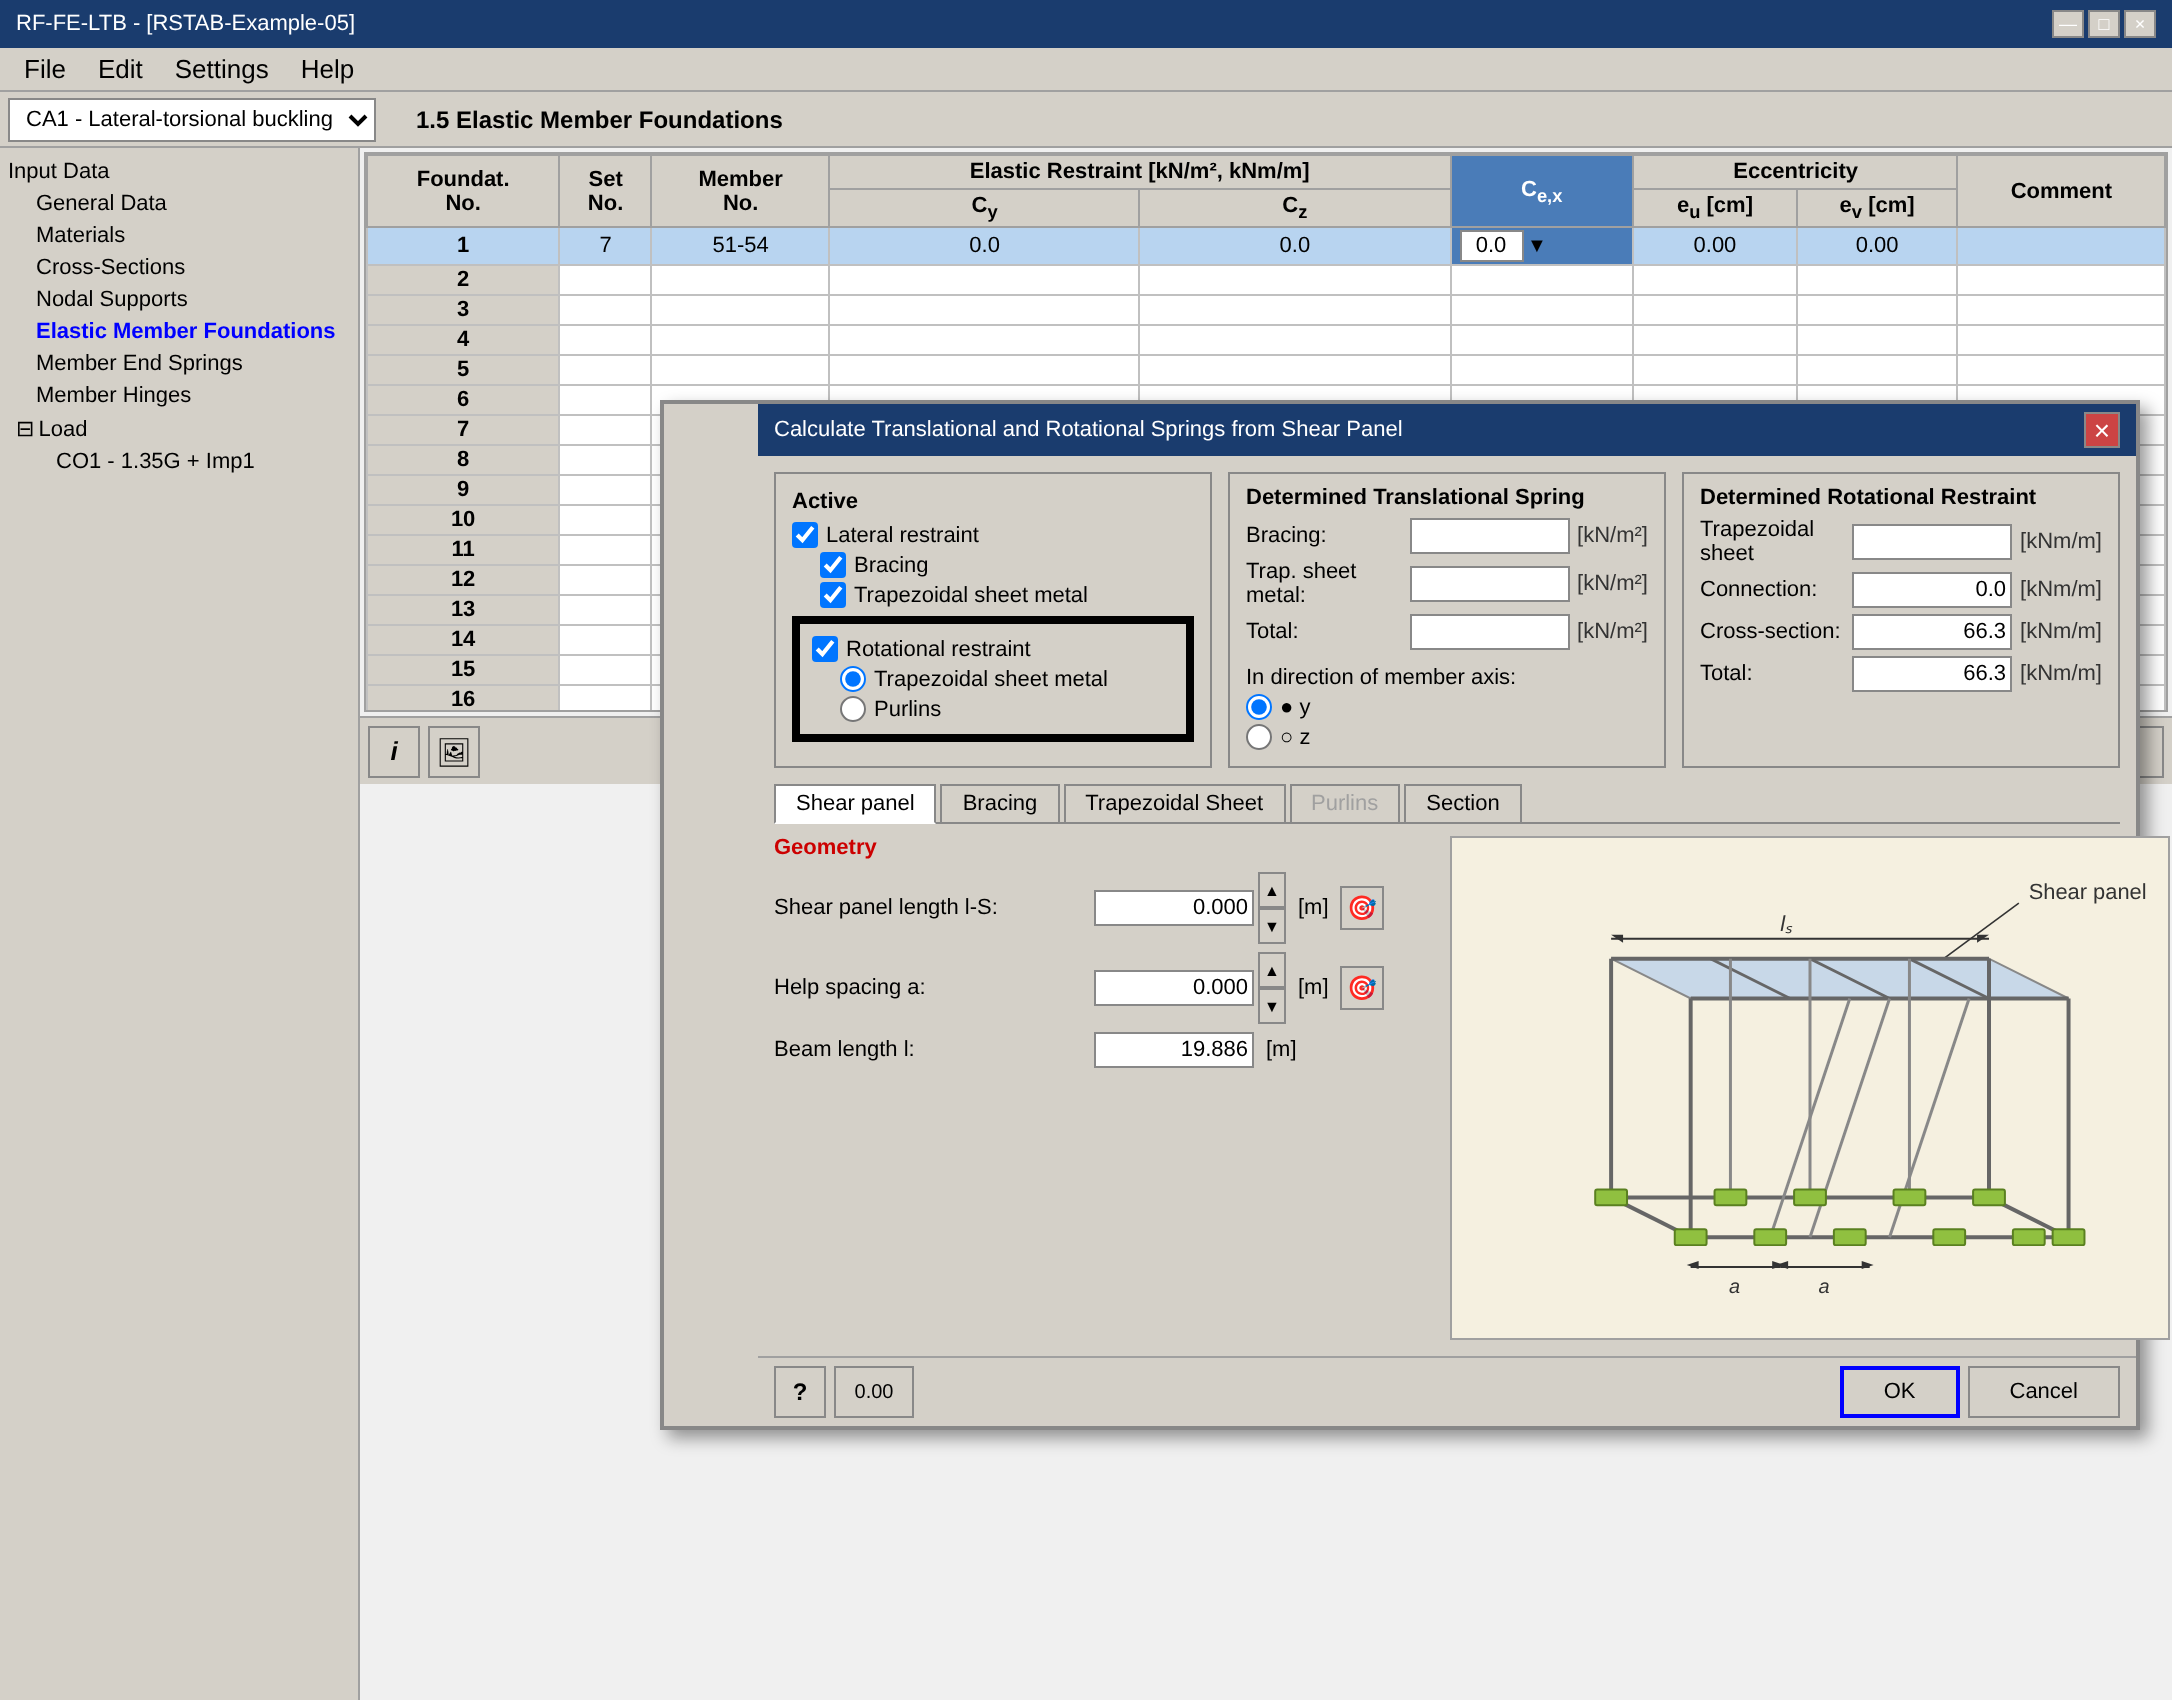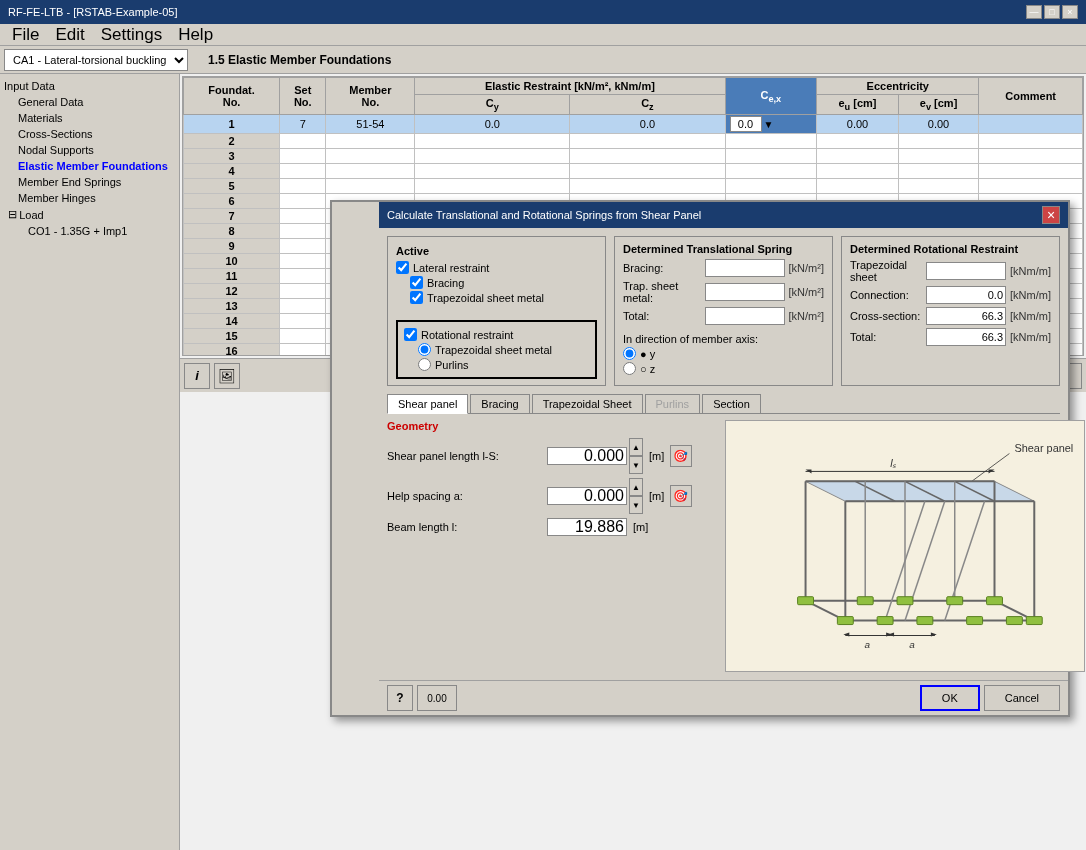--- a/index.html
+++ b/index.html
@@ -5,21 +5,21 @@
     * { box-sizing: border-box; margin: 0; padding: 0; }
     body { font-family: 'Segoe UI', Arial, sans-serif; font-size: 11px; background: #d4d0c8; width: 1086px; height: 850px; overflow: hidden; }
 
     
     .title-bar { background: #1a3c6e; color: white; height: 24px; display: flex; align-items: center; justify-content: space-between; padding: 12px 8px; }
     .title-bar-controls { display: flex; gap: 2px; }
     .title-btn { width: 16px; height: 14px; background: #d4d0c8; border: 1px solid #888; font-size: 9px; display: flex; align-items: center; justify-content: center; cursor: pointer; }
 
     
     .menu-bar { background: #d4d0c8; height: 22px; display: flex; align-items: center; padding: 0 4px; border-bottom: 1px solid #a0a0a0; }
-    .menu-item { padding: 2px 8px; font-size: 17px; cursor: pointer; }
+    .menu-item { padding: 2px 8px; font-size: 13px; cursor: pointer; }
 
     
     .main-container { display: flex; flex-direction: column; height: calc(850px - 46px); }
 
     
     .top-bar { background: #d4d0c8; height: 28px; display: flex; align-items: center; padding: 2px 4px; border-bottom: 1px solid #a0a0a0; gap: 8px; }
     .dropdown-selector { height: 22px; border: 1px solid #888; background: white; padding: 0 4px; font-size: 11px; min-width: 160px; }
 
     
     .content-area { display: flex; flex: 1; overflow: hidden; }
@@ -67,33 +67,33 @@
     .dialog-section { border: 1px solid #888; padding: 6px 8px; flex: 1; }
     .dialog-section-title { font-size: 11px; font-weight: bold; margin-bottom: 4px; }
     .check-row { display: flex; align-items: center; gap: 4px; font-size: 11px; margin: 2px 0; }
     .check-row input[type=checkbox] { margin: 0; }
     .check-row input[type=radio] { margin: 0; }
     .spring-row { display: flex; align-items: center; justify-content: space-between; margin: 3px 0; font-size: 11px; }
     .spring-input { width: 80px; height: 18px; border: 1px solid #888; text-align: right; font-size: 11px; padding: 0 2px; }
     .spring-unit { font-size: 11px; color: #333; }
 
     
-    .rot-box { border: 2px solid #000000; padding: 4px 6px; margin-top: 16px; }
+    .rot-box { border: 4px solid #000000; padding: 4px 6px; margin-top: 4px; }
     .direction-row { display: flex; align-items: center; gap: 4px; font-size: 11px; margin: 2px 0; }
 
     
     .tab-bar { display: flex; border-bottom: 1px solid #888; margin-bottom: 6px; }
     .tab { padding: 3px 10px; border: 1px solid #888; border-bottom: none; background: #d4d0c8; font-size: 11px; cursor: pointer; margin-right: 2px; }
     .tab.active { background: white; border-bottom: 1px solid white; margin-bottom: -1px; }
     .tab.disabled { color: #a0a0a0; }
     .geometry-title { font-size: 11px; font-weight: bold; color: #c00; margin-bottom: 6px; }
     .geo-row { display: flex; align-items: center; margin: 4px 0; font-size: 11px; }
     .geo-label { width: 160px; font-size: 11px; }
     .geo-input-group { display: flex; align-items: center; gap: 2px; }
-    .geo-input { width: 80px; height: 18px; border: 1px solid #888; text-align: right; padding: 0 2px; font-size: 16px; background: white; }
+    .geo-input { width: 80px; height: 18px; border: 1px solid #888; text-align: right; padding: 0 2px; font-size: 11px; background: white; }
     .geo-unit { font-size: 11px; margin-left: 4px; }
     .spin-btn { width: 14px; height: 18px; border: 1px solid #888; background: #d4d0c8; display: flex; flex-direction: column; align-items: center; justify-content: center; cursor: pointer; font-size: 8px; }
     .geo-icon { width: 22px; height: 22px; border: 1px solid #888; background: #d4d0c8; display: flex; align-items: center; justify-content: center; cursor: pointer; font-size: 12px; margin-left: 4px; }
 
     
     .image-area { background: #f5f0e0; border: 1px solid #a0a0a0; flex: 1; display: flex; align-items: center; justify-content: center; position: relative; overflow: hidden; min-height: 260px; }
     .dialog-btn { height: 26px; padding: 2px 20px; border: 1px solid #888; background: #d4d0c8; font-size: 11px; cursor: pointer; }
     .dialog-btn.ok { border: 2px solid #0000ff; }
 
     

